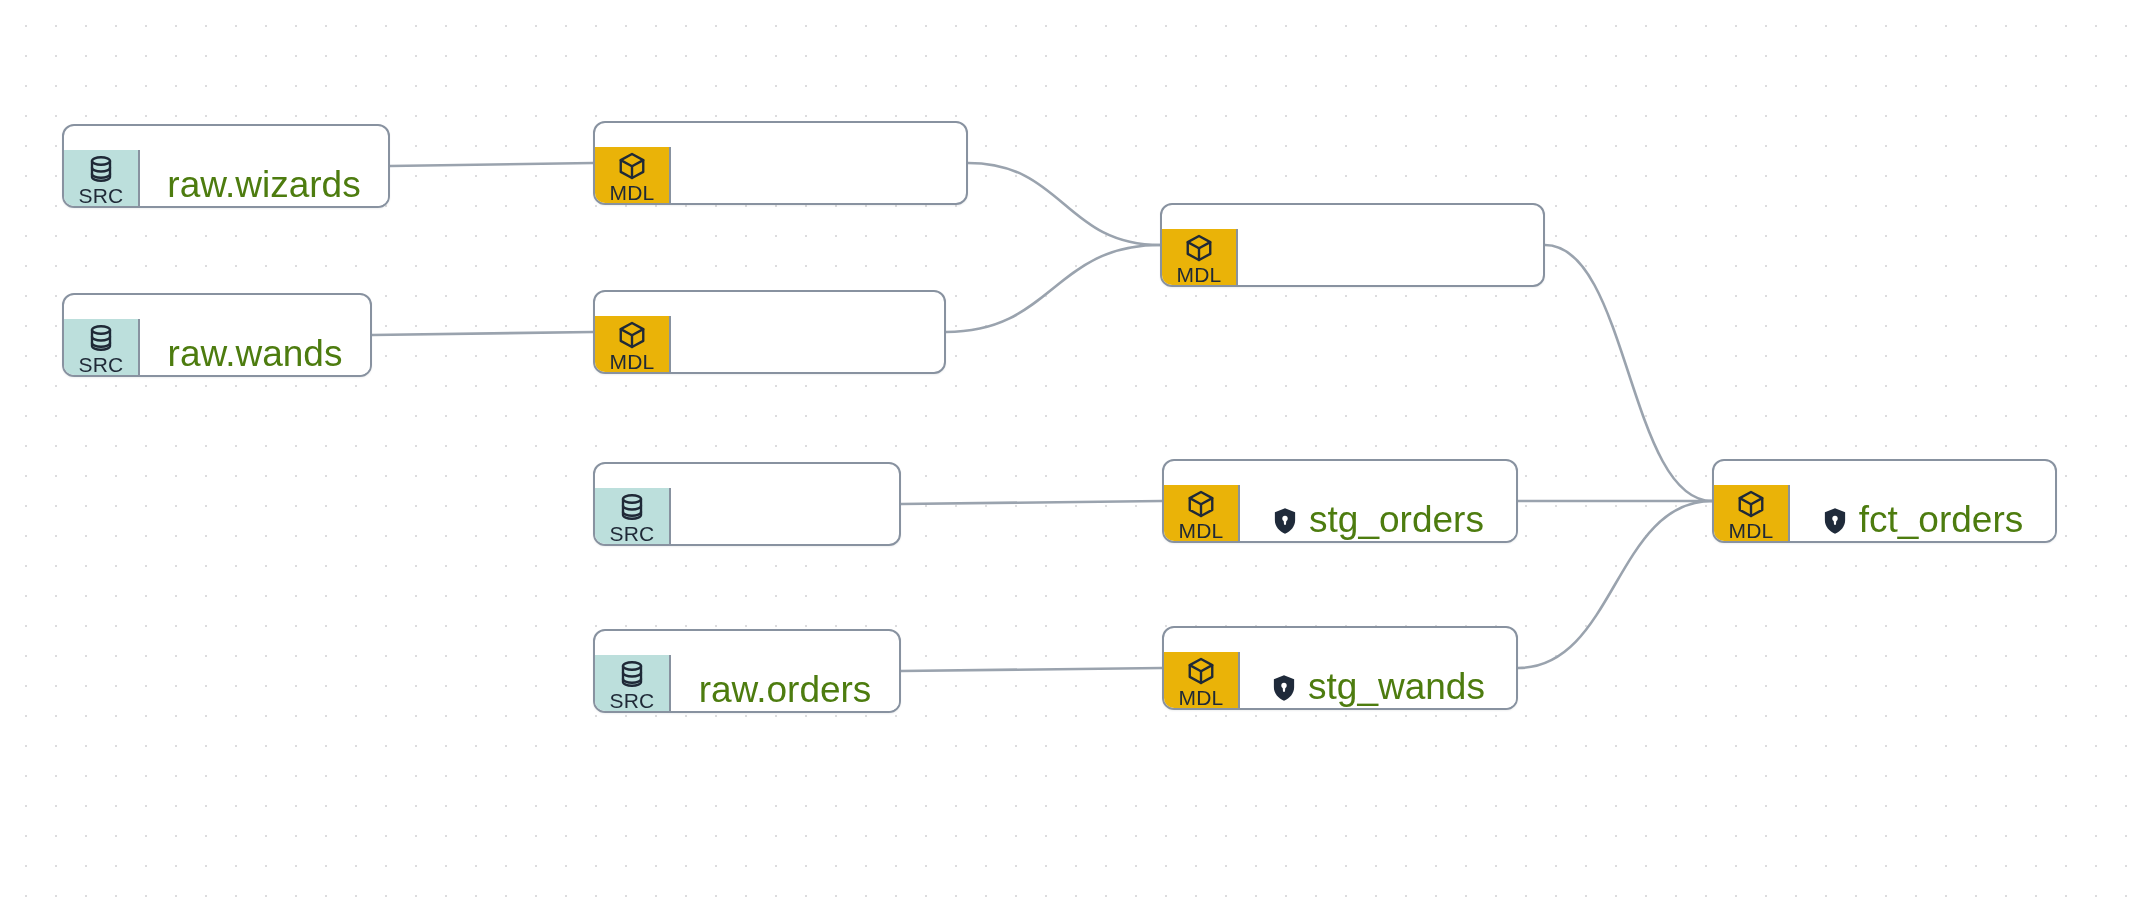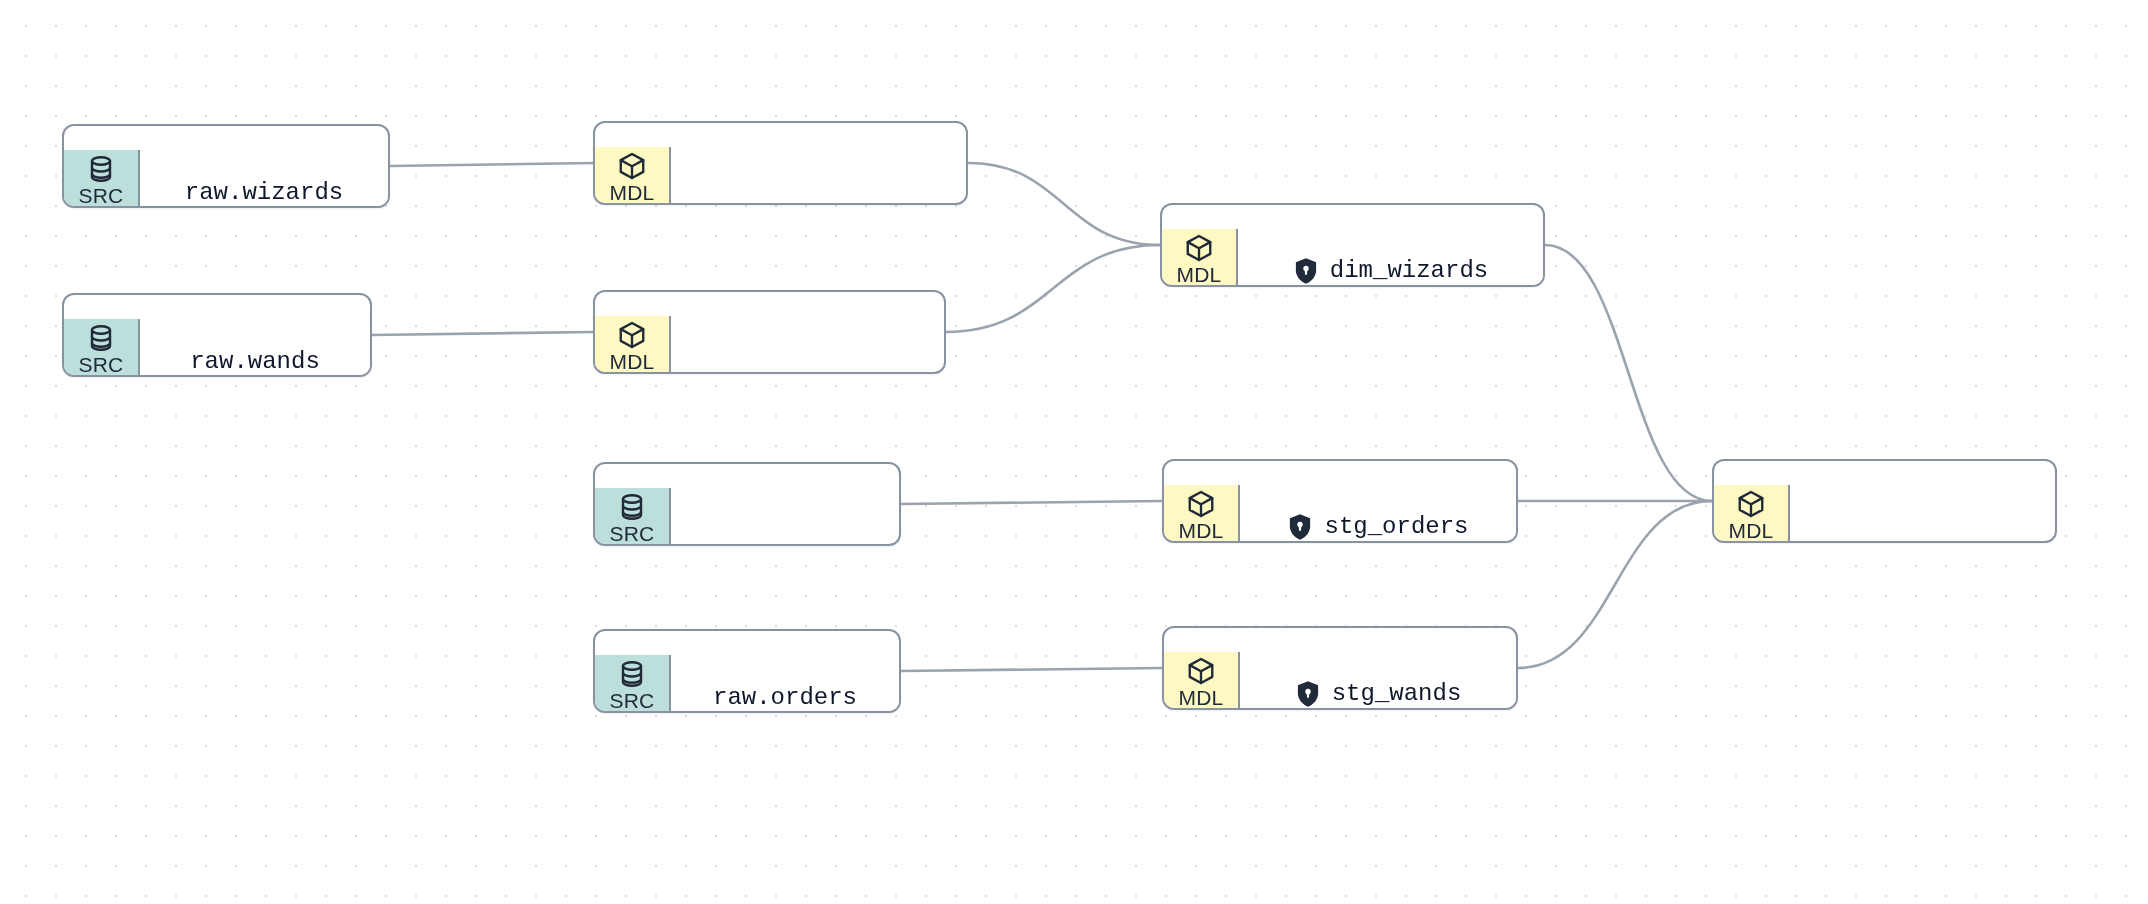--- a/index.html
+++ b/index.html
@@ -59,21 +59,21 @@
     display: flex;
     flex-direction: column;
     align-items: center;
     justify-content: center;
     gap: 1px;
     border-right: 2.2px solid #8892a0;
     box-sizing: border-box;
     padding-top: 4px;
   }
   .node.src .node-badge { background: #bcdfdc; }
-  .node.mdl .node-badge { background: #fef9c3; }
+  .node.mdl .node-badge { background: #eab308; }
 
   .badge-icon {
     display: block;
     line-height: 0;
   }
   .badge-text {
     font-size: 21px;
     line-height: 1;
     color: #1f2937;
     letter-spacing: 0.2px;
@@ -84,26 +84,25 @@
     flex: 1 1 auto;
     display: flex;
     align-items: center;
     justify-content: center;
     gap: 11px;
     padding: 0 20px;
     background: #ffffff;
     box-sizing: border-box;
   }
   .node-label {
-    font-size: 24px;
+    font-size: 37px;
     line-height: 1.1;
-    color: #0f172a;
+    color: #4d7c0f;
     white-space: nowrap;
     font-weight: 400;
-    font-family: Liberation Mono, monospace;
   }
   .shield-icon {
     flex: 0 0 auto;
     display: block;
     line-height: 0;
   }
 </style>
 </head>
 <body>
 
@@ -197,70 +196,70 @@
       </div>
       <div class="node mdl" style="left: 1160px; top: 203px; width: 385px; height: 84px;">
         <div class="node-badge">
           <span class="badge-icon"><svg width="30" height="30" viewBox="0 0 24 24" fill="none" stroke="#1f2937" stroke-width="1.9" stroke-linecap="round" stroke-linejoin="round">
               <path d="M12 2.4 L21 7.3 V16.7 L12 21.6 L3 16.7 V7.3 Z"></path>
               <path d="M3 7.3 L12 12.2 L21 7.3"></path>
               <path d="M12 12.2 V21.6"></path>
             </svg></span>
           <span class="badge-text">MDL</span>
         </div>
+      </div>
+      <div class="node mdl" style="left: 1162px; top: 459px; width: 356px; height: 84px;">
+        <div class="node-badge">
+          <span class="badge-icon"><svg width="30" height="30" viewBox="0 0 24 24" fill="none" stroke="#1f2937" stroke-width="1.9" stroke-linecap="round" stroke-linejoin="round">
+              <path d="M12 2.4 L21 7.3 V16.7 L12 21.6 L3 16.7 V7.3 Z"></path>
+              <path d="M3 7.3 L12 12.2 L21 7.3"></path>
+              <path d="M12 12.2 V21.6"></path>
+            </svg></span>
+          <span class="badge-text">MDL</span>
+        </div>
         <div class="node-body">
           <span class="shield-icon"><svg width="26" height="28" viewBox="0 0 24 26">
               <path d="M12 1.2 L21.4 4.9 V12.0 C21.4 18.1 17.3 22.6 12 24.8 C6.7 22.6 2.6 18.1 2.6 12.0 V4.9 Z" fill="#1f2a3a"></path>
               <circle cx="12" cy="10.6" r="2.5" fill="#ffffff"></circle>
               <path d="M10.6 11.2 h2.8 l-0.55 5.2 h-1.7 Z" fill="#ffffff"></path>
             </svg></span>
-          <span class="node-label">dim_wizards</span>
-        </div>
-      </div>
-      <div class="node mdl" style="left: 1162px; top: 459px; width: 356px; height: 84px;">
+          <span class="node-label">stg_orders</span>
+        </div>
+      </div>
+      <div class="node mdl" style="left: 1162px; top: 626px; width: 356px; height: 84px;">
         <div class="node-badge">
           <span class="badge-icon"><svg width="30" height="30" viewBox="0 0 24 24" fill="none" stroke="#1f2937" stroke-width="1.9" stroke-linecap="round" stroke-linejoin="round">
               <path d="M12 2.4 L21 7.3 V16.7 L12 21.6 L3 16.7 V7.3 Z"></path>
               <path d="M3 7.3 L12 12.2 L21 7.3"></path>
               <path d="M12 12.2 V21.6"></path>
             </svg></span>
           <span class="badge-text">MDL</span>
         </div>
         <div class="node-body">
           <span class="shield-icon"><svg width="26" height="28" viewBox="0 0 24 26">
               <path d="M12 1.2 L21.4 4.9 V12.0 C21.4 18.1 17.3 22.6 12 24.8 C6.7 22.6 2.6 18.1 2.6 12.0 V4.9 Z" fill="#1f2a3a"></path>
               <circle cx="12" cy="10.6" r="2.5" fill="#ffffff"></circle>
               <path d="M10.6 11.2 h2.8 l-0.55 5.2 h-1.7 Z" fill="#ffffff"></path>
             </svg></span>
-          <span class="node-label">stg_orders</span>
-        </div>
-      </div>
-      <div class="node mdl" style="left: 1162px; top: 626px; width: 356px; height: 84px;">
+          <span class="node-label">stg_wands</span>
+        </div>
+      </div>
+      <div class="node mdl" style="left: 1712px; top: 459px; width: 345px; height: 84px;">
         <div class="node-badge">
           <span class="badge-icon"><svg width="30" height="30" viewBox="0 0 24 24" fill="none" stroke="#1f2937" stroke-width="1.9" stroke-linecap="round" stroke-linejoin="round">
               <path d="M12 2.4 L21 7.3 V16.7 L12 21.6 L3 16.7 V7.3 Z"></path>
               <path d="M3 7.3 L12 12.2 L21 7.3"></path>
               <path d="M12 12.2 V21.6"></path>
             </svg></span>
           <span class="badge-text">MDL</span>
         </div>
         <div class="node-body">
           <span class="shield-icon"><svg width="26" height="28" viewBox="0 0 24 26">
               <path d="M12 1.2 L21.4 4.9 V12.0 C21.4 18.1 17.3 22.6 12 24.8 C6.7 22.6 2.6 18.1 2.6 12.0 V4.9 Z" fill="#1f2a3a"></path>
               <circle cx="12" cy="10.6" r="2.5" fill="#ffffff"></circle>
               <path d="M10.6 11.2 h2.8 l-0.55 5.2 h-1.7 Z" fill="#ffffff"></path>
             </svg></span>
-          <span class="node-label">stg_wands</span>
-        </div>
-      </div>
-      <div class="node mdl" style="left: 1712px; top: 459px; width: 345px; height: 84px;">
-        <div class="node-badge">
-          <span class="badge-icon"><svg width="30" height="30" viewBox="0 0 24 24" fill="none" stroke="#1f2937" stroke-width="1.9" stroke-linecap="round" stroke-linejoin="round">
-              <path d="M12 2.4 L21 7.3 V16.7 L12 21.6 L3 16.7 V7.3 Z"></path>
-              <path d="M3 7.3 L12 12.2 L21 7.3"></path>
-              <path d="M12 12.2 V21.6"></path>
-            </svg></span>
-          <span class="badge-text">MDL</span>
+          <span class="node-label">fct_orders</span>
         </div>
       </div>
     </div>
 
 </div>
 
 </body></html>

